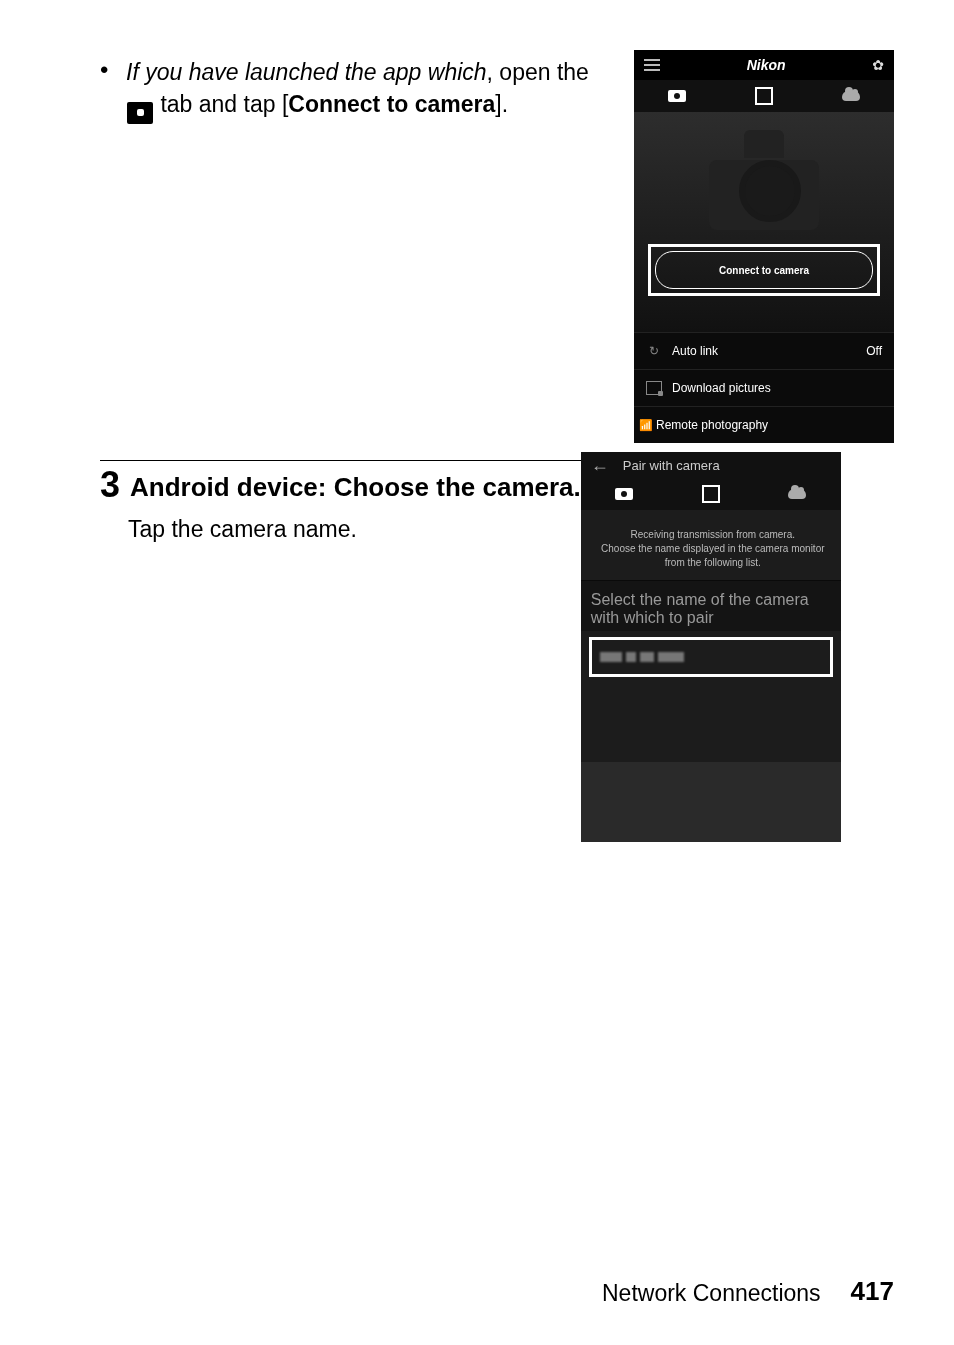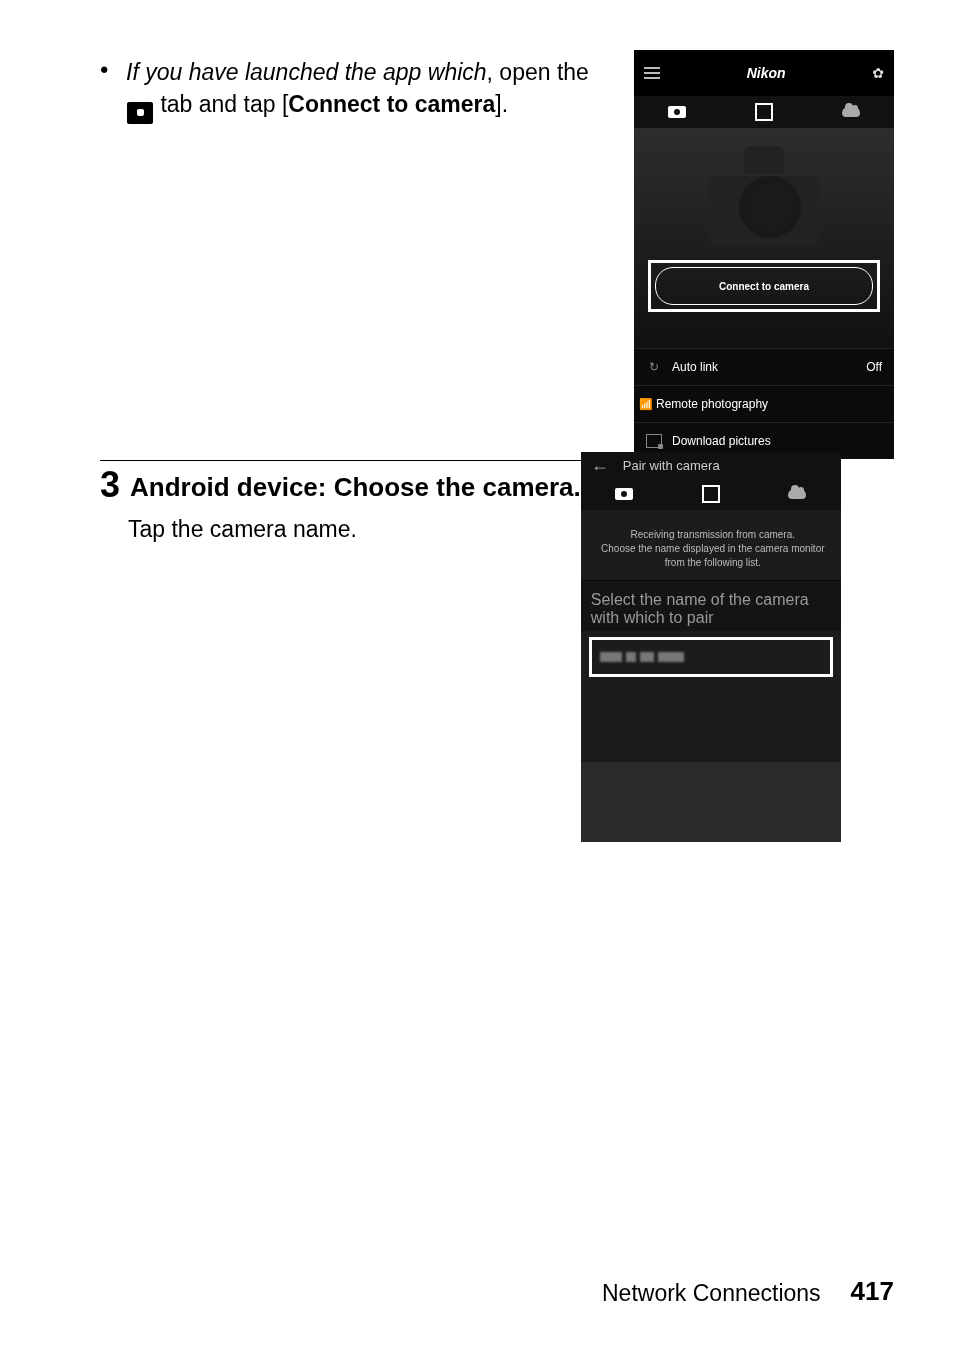--- a/index.html
+++ b/index.html
@@ -71,21 +71,21 @@
     position: relative;
     font-family: Arial, sans-serif;
     color: #fff;
     flex: 0 0 260px;
   }
   .app1-top {
     height: 30px;
     display: flex;
     align-items: center;
     justify-content: space-between;
-    padding: 8px 10px;
+    padding: 0 10px;
     background: #000;
     gap: 20px;
   }
   .hamburger {
     width: 16px; height: 12px;
     display: flex; flex-direction: column; justify-content: space-between;
   }
   .hamburger span { display:block; height:2px; background:#bbb; }
   .nikon-logo { font-weight:bold; font-style:italic; font-size:14px; }
   .gear { font-size:14px; color:#ddd; }
@@ -335,29 +335,29 @@
       <div class="app1-list">
         <div class="app1-item">
           <div class="left">
               <div class="mini-icon refresh"></div>
               <span>Auto link</span>
             </div>
           <span>Off</span>
         </div>
         <div class="app1-item">
           <div class="left">
+              <div class="mini-icon dl"></div>
+              <span>Download pictures</span>
+            </div>
+          <span></span>
+        </div>
+        <div class="app1-item">
+          <div class="left">
               <div class="mini-icon remote"></div>
               <span>Remote photography</span>
-            </div>
-          <span></span>
-        </div>
-        <div class="app1-item">
-          <div class="left">
-              <div class="mini-icon dl"></div>
-              <span>Download pictures</span>
             </div>
           <span></span>
         </div>
       </div>
     </div>
   </div>
 
   <div class="row-with-app">
     <div class="text2">
       <div class="step-head">

